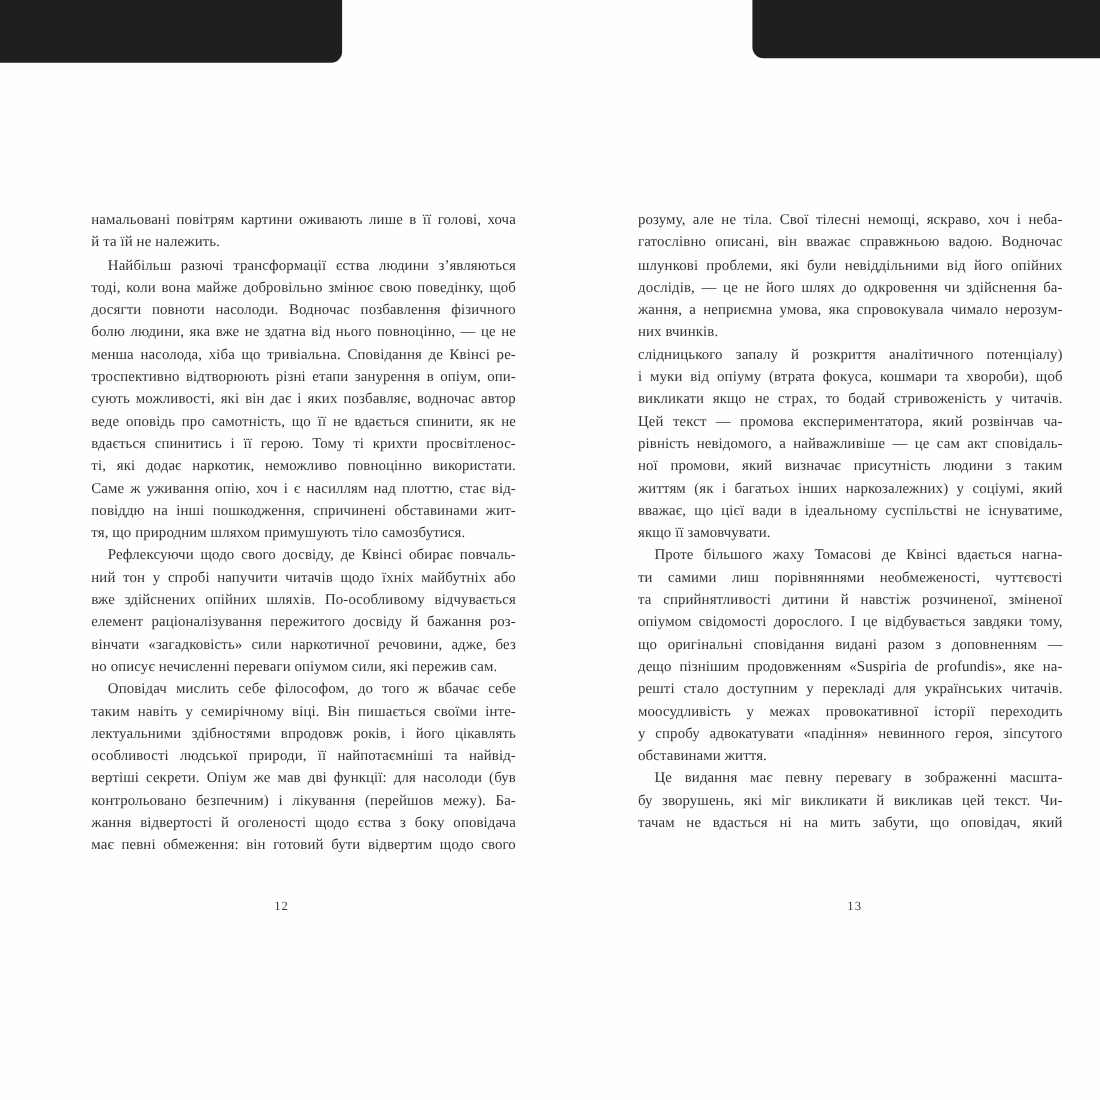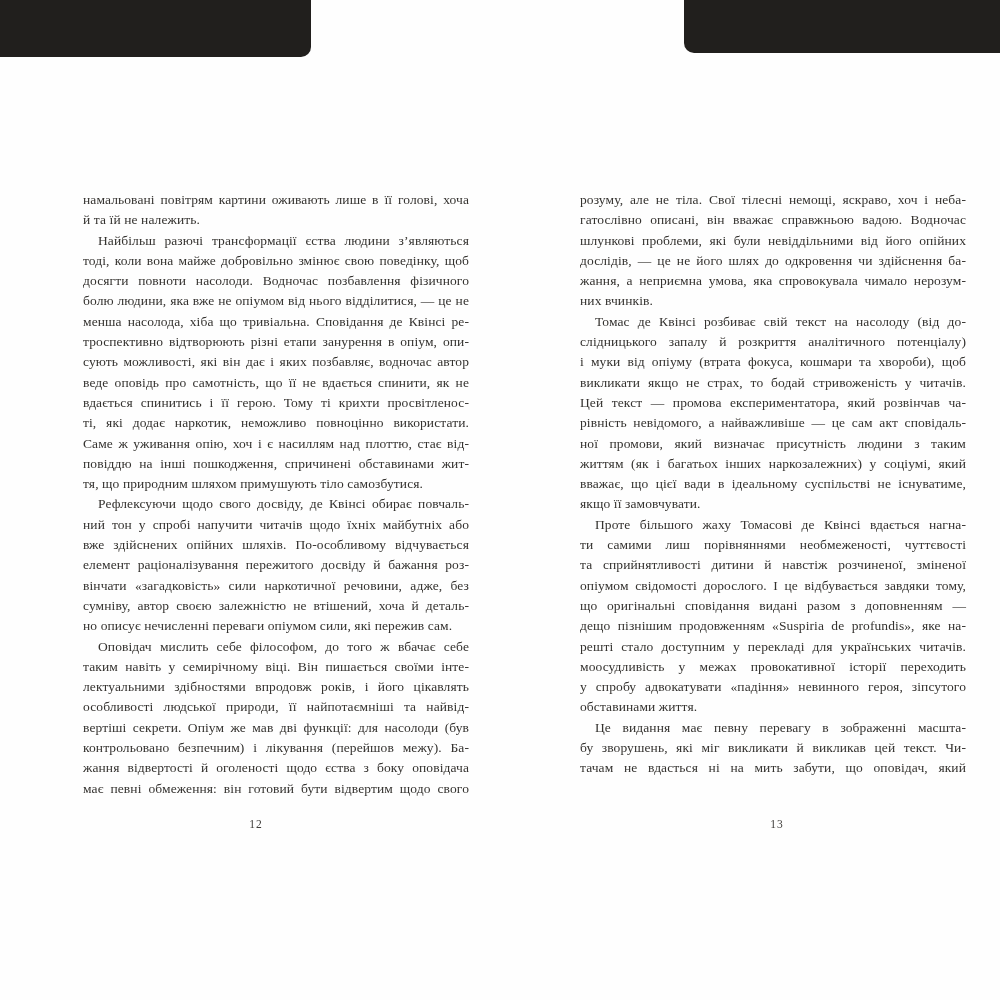--- a/index.html
+++ b/index.html
@@ -77,55 +77,53 @@
 
   <div class="backdrop backdrop-left"></div>
   <div class="backdrop backdrop-right"></div>
 
   <div class="text-block text-block-left">
       <div class="line">намальовані повітрям картини оживають лише в її голові, хоча</div>
       <div class="line last">й та їй не належить.</div>
       <div class="line indent">Найбільш разючі трансформації єства людини з’являються</div>
       <div class="line">тоді, коли вона майже добровільно змінює свою поведінку, щоб</div>
       <div class="line">досягти повноти насолоди. Водночас позбавлення фізичного</div>
-      <div class="line">болю людини, яка вже не опіумом від нього відділитися, — це не</div>
+      <div class="line">болю людини, яка вже не здатна від нього повноцінно, — це не</div>
       <div class="line">менша насолода, хіба що тривіальна. Сповідання де Квінсі ре-</div>
       <div class="line">троспективно відтворюють різні етапи занурення в опіум, опи-</div>
       <div class="line">сують можливості, які він дає і яких позбавляє, водночас автор</div>
       <div class="line">веде оповідь про самотність, що її не вдається спинити, як не</div>
       <div class="line">вдається спинитись і її герою. Тому ті крихти просвітленос-</div>
       <div class="line">ті, які додає наркотик, неможливо повноцінно використати.</div>
       <div class="line">Саме ж уживання опію, хоч і є насиллям над плоттю, стає від-</div>
       <div class="line">повіддю на інші пошкодження, спричинені обставинами жит-</div>
       <div class="line last">тя, що природним шляхом примушують тіло самозбутися.</div>
       <div class="line indent">Рефлексуючи щодо свого досвіду, де Квінсі обирає повчаль-</div>
       <div class="line">ний тон у спробі напучити читачів щодо їхніх майбутніх або</div>
       <div class="line">вже здійснених опійних шляхів. По-особливому відчувається</div>
       <div class="line">елемент раціоналізування пережитого досвіду й бажання роз-</div>
       <div class="line">вінчати «загадковість» сили наркотичної речовини, адже, без</div>
-      <div class="line">сумніву, автор своєю залежністю не втішений, хоча й деталь-</div>
       <div class="line last">но описує нечисленні переваги опіумом сили, які пережив сам.</div>
       <div class="line indent">Оповідач мислить себе філософом, до того ж вбачає себе</div>
       <div class="line">таким навіть у семирічному віці. Він пишається своїми інте-</div>
       <div class="line">лектуальними здібностями впродовж років, і його цікавлять</div>
       <div class="line">особливості людської природи, її найпотаємніші та найвід-</div>
       <div class="line">вертіші секрети. Опіум же мав дві функції: для насолоди (був</div>
       <div class="line">контрольовано безпечним) і лікування (перейшов межу). Ба-</div>
       <div class="line">жання відвертості й оголеності щодо єства з боку оповідача</div>
       <div class="line">має певні обмеження: він готовий бути відвертим щодо свого</div>
     </div>
 
   <div class="text-block text-block-right">
       <div class="line">розуму, але не тіла. Свої тілесні немощі, яскраво, хоч і неба-</div>
       <div class="line">гатослівно описані, він вважає справжньою вадою. Водночас</div>
       <div class="line">шлункові проблеми, які були невіддільними від його опійних</div>
       <div class="line">дослідів, — це не його шлях до одкровення чи здійснення ба-</div>
       <div class="line">жання, а неприємна умова, яка спровокувала чимало нерозум-</div>
       <div class="line last">них вчинків.</div>
-      <div class="line indent">Томас де Квінсі розбиває свій текст на насолоду (від до-</div>
       <div class="line">слідницького запалу й розкриття аналітичного потенціалу)</div>
       <div class="line">і муки від опіуму (втрата фокуса, кошмари та хвороби), щоб</div>
       <div class="line">викликати якщо не страх, то бодай стривоженість у читачів.</div>
       <div class="line">Цей текст — промова експериментатора, який розвінчав ча-</div>
       <div class="line">рівність невідомого, а найважливіше — це сам акт сповідаль-</div>
       <div class="line">ної промови, який визначає присутність людини з таким</div>
       <div class="line">життям (як і багатьох інших наркозалежних) у соціумі, який</div>
       <div class="line">вважає, що цієї вади в ідеальному суспільстві не існуватиме,</div>
       <div class="line last">якщо її замовчувати.</div>
       <div class="line indent">Проте більшого жаху Томасові де Квінсі вдається нагна-</div>

